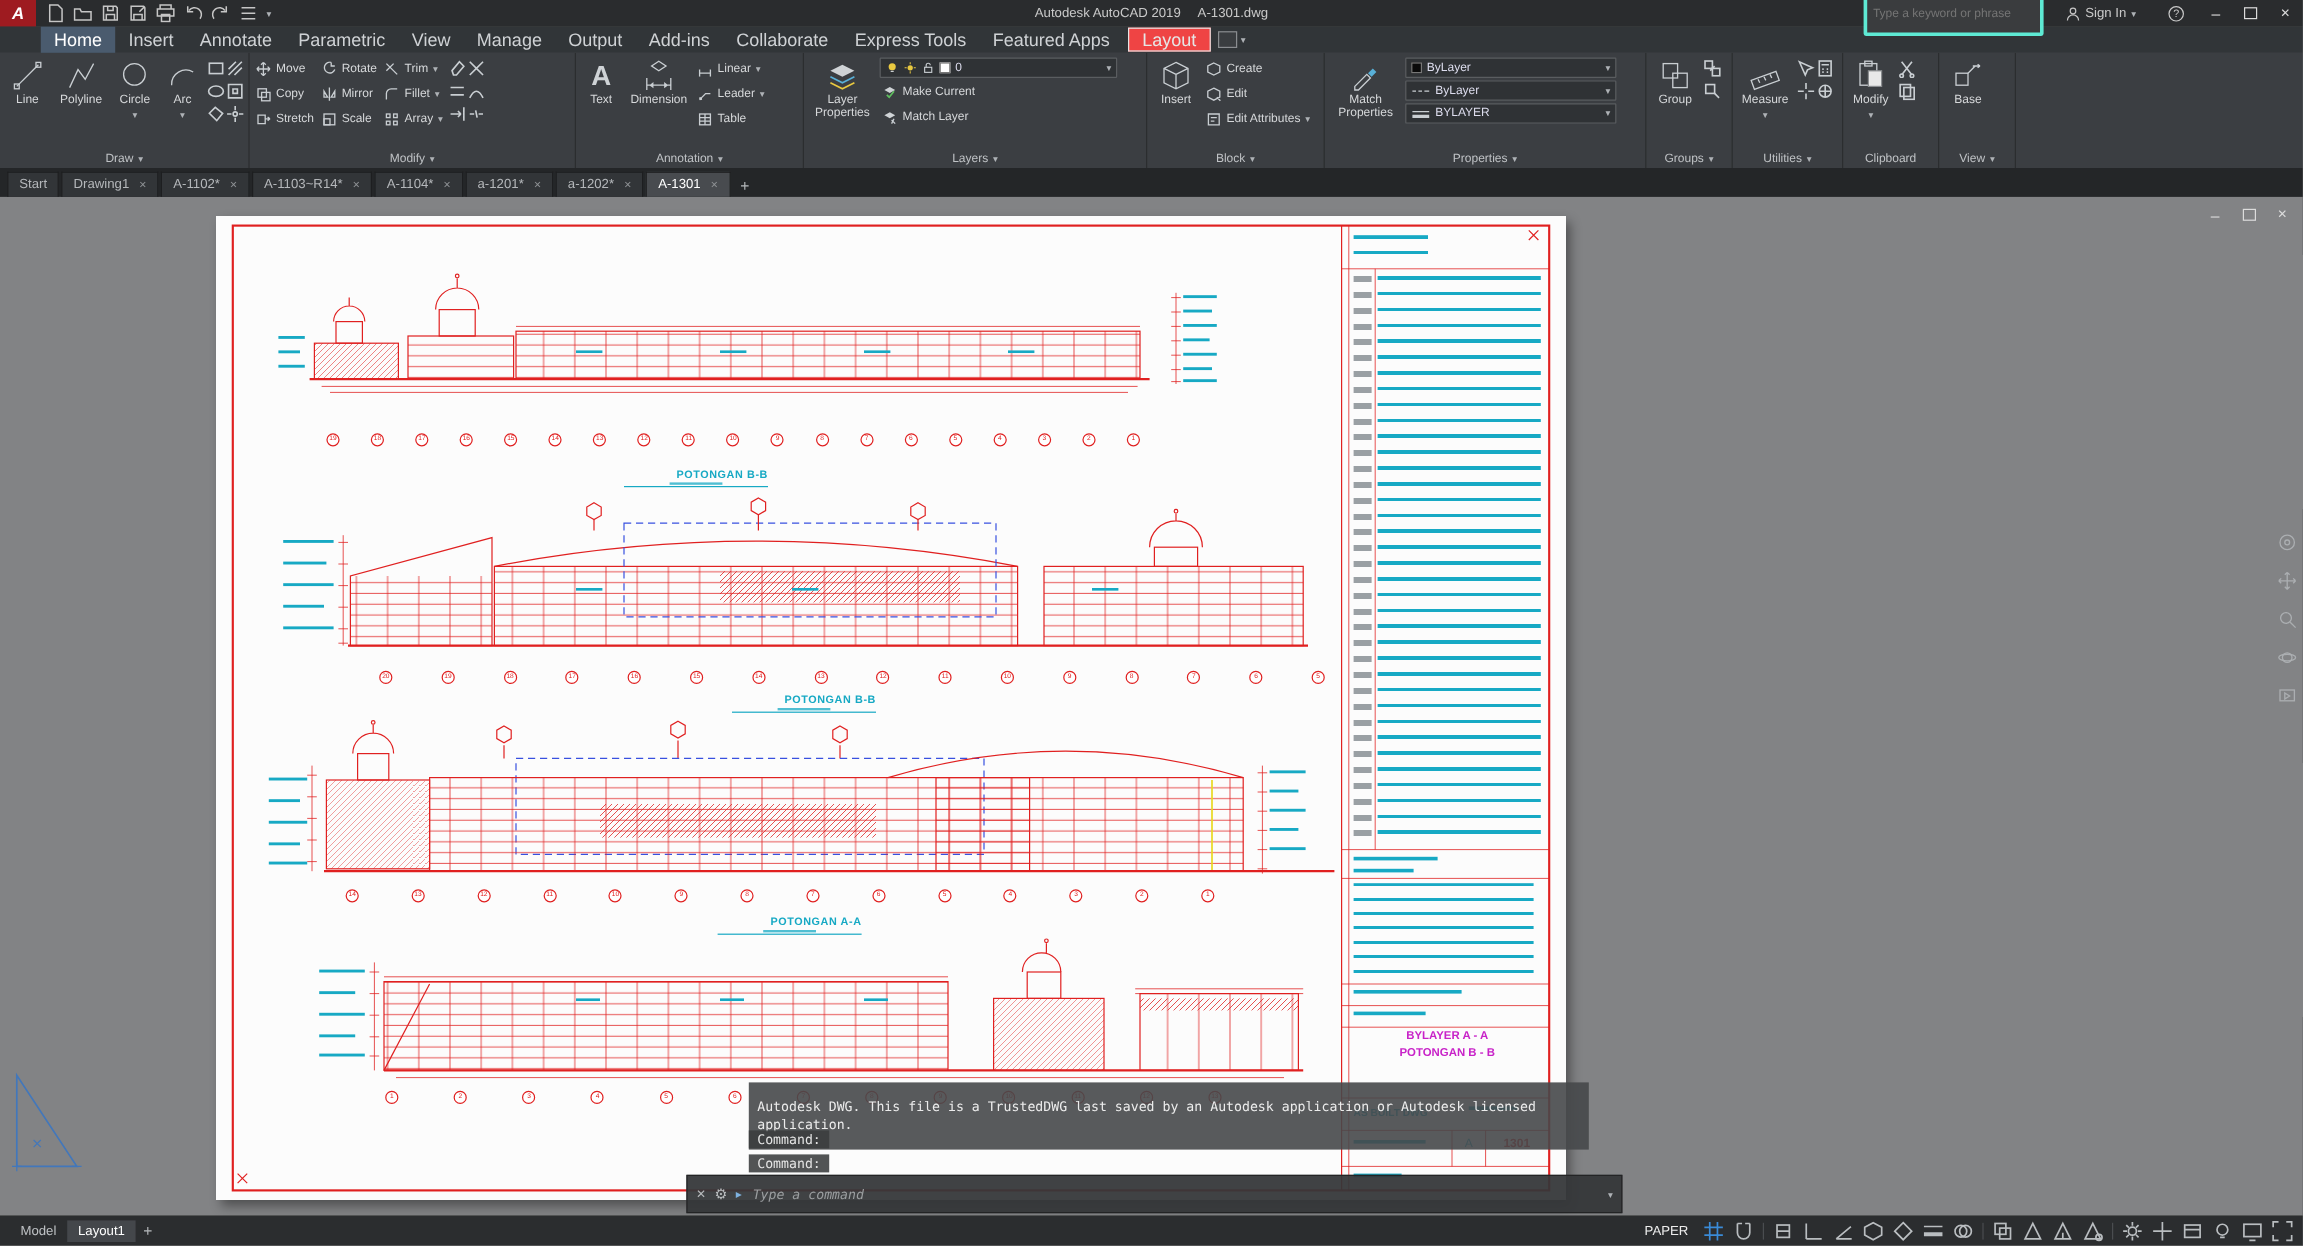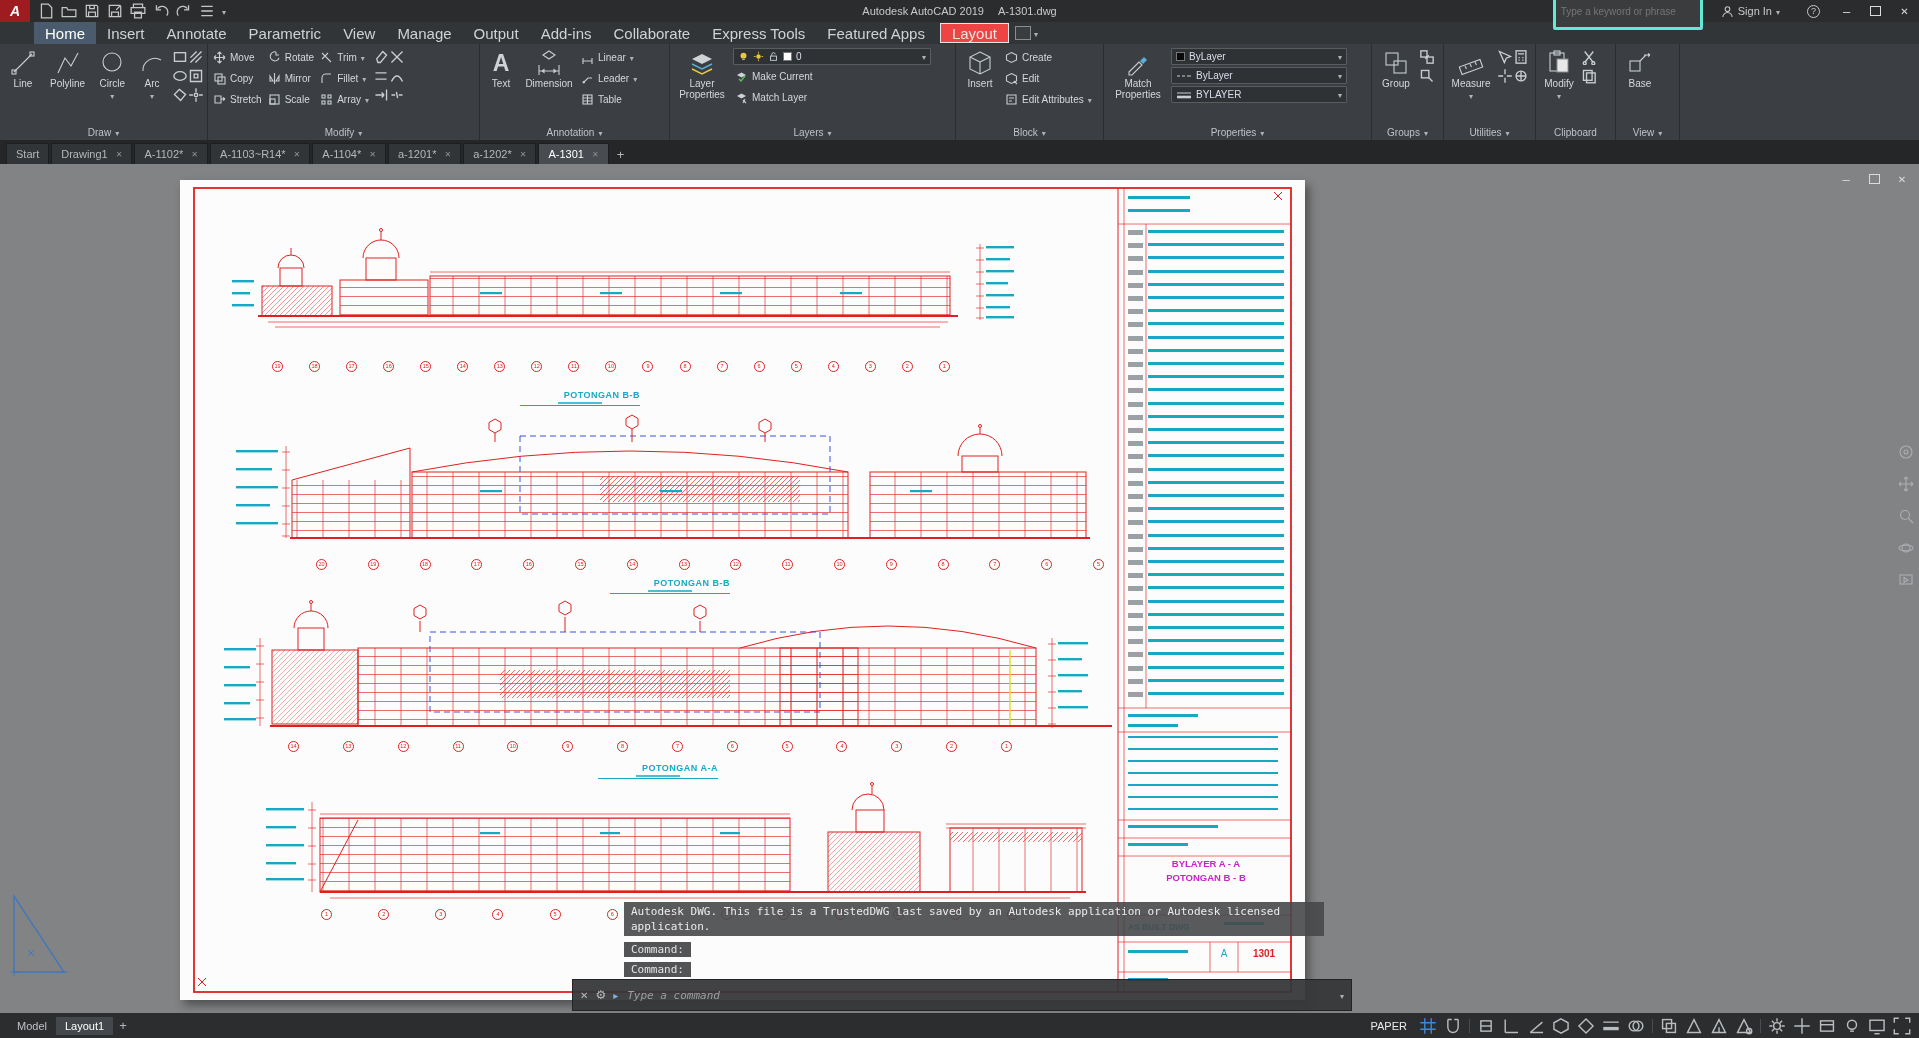--- a/index.html
+++ b/index.html
@@ -87,21 +87,21 @@
   .tb-bar{position:absolute;height:2.5px;background:var(--cad-cyan)}
   #ucs-icon{position:absolute;left:8px;top:726px}
   #vp-controls{position:absolute;right:10px;top:8px;display:flex;gap:14px;color:#f2f2f2}
   #vp-controls .winbtn{width:14px;height:14px}
   #navbar{position:absolute;right:5px;top:280px;display:flex;flex-direction:column;gap:16px;opacity:.75}
   .navic{width:16px;height:16px}
   .sic{stroke:#b9bdc0;fill:none;stroke-width:1.1}
   .sic.active{stroke:var(--accent-blue)}
 
   
-  #dwg-notice{position:absolute;left:624px;top:738px;width:700px;background:rgba(70,72,74,.9);color:#ececec;font-family:"DejaVu Sans Mono",monospace;font-size:11px;line-height:15px;padding:2px 7px}
+  #dwg-notice{position:absolute;left:624px;top:738px;width:700px;background:rgba(70,72,74,.9);color:#ececec;font-family:"DejaVu Sans Mono",monospace;font-size:11px;line-height:15px;padding:13px 7px}
   .cmdrow{position:absolute;background:rgba(58,60,62,.88);color:#e4e4e4;font-family:"DejaVu Sans Mono",monospace;font-size:11px;padding:1px 7px;width:fit-content}
   #cmdbar{position:absolute;left:572px;top:815px;width:780px;height:32px;background:rgba(52,54,56,.94);border:1px solid #232425;display:flex;align-items:center;gap:7px;padding:0 7px}
   #cmdbar .cbx{color:#b8bbbd;font-size:10px}
   #cmdbar .cbx.close::after{content:"✕"}
   #cmdbar .cbx.gear::after{content:"⚙";font-size:12px}
   #cmdbar .prompt{color:#7fb2e0;font-size:10px}
   #cmdbar .prompt::after{content:"▸"}
   #cmd-input{flex:1;background:transparent;border:none;outline:none;color:#cfcfcf;font-style:italic;font-size:11px;font-family:"DejaVu Sans Mono",monospace}
   #cmd-input::placeholder{color:#9b9ea0}
 

